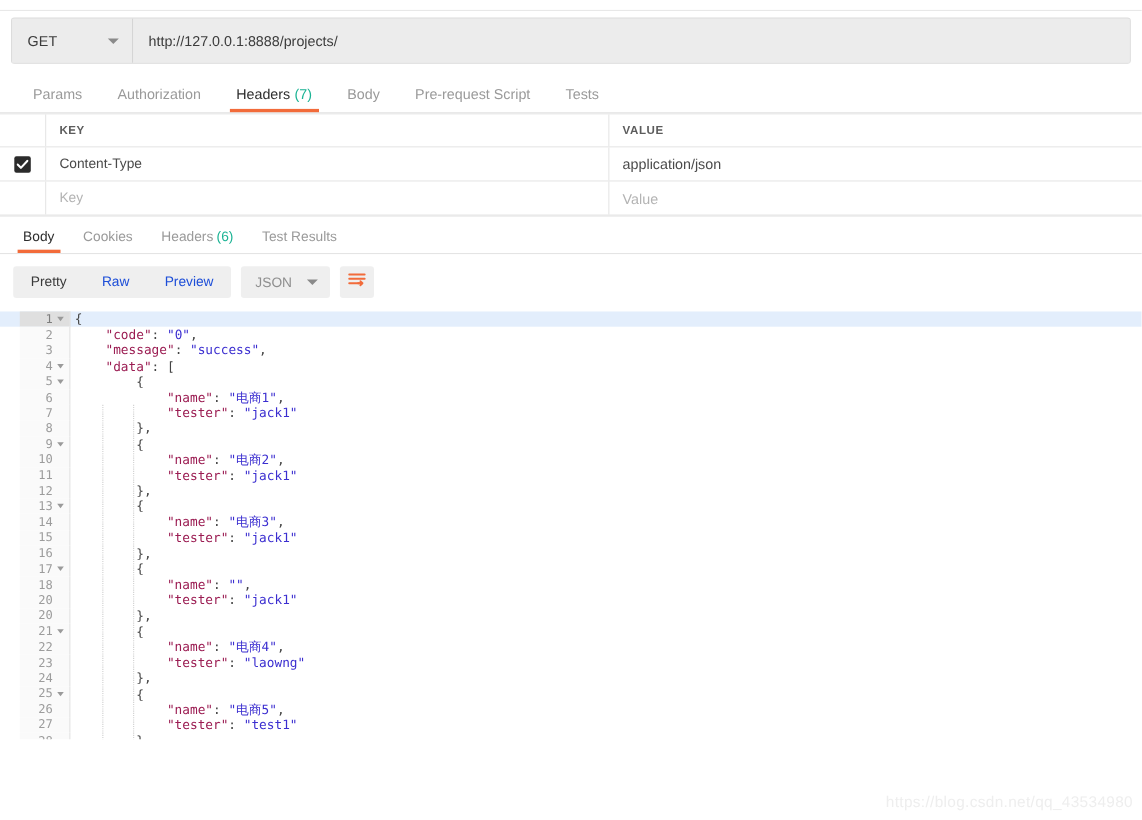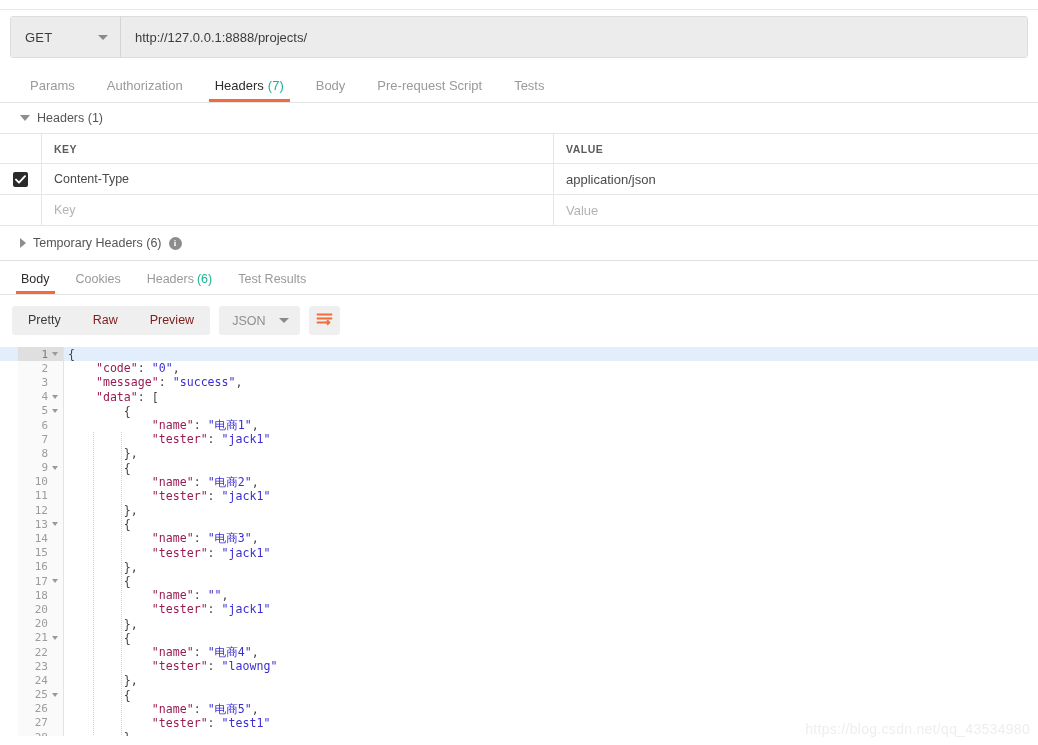--- a/index.html
+++ b/index.html
@@ -132,21 +132,21 @@
   .resp-tab.active { color: #2d2d2d; }
   .resp-tab .cnt { color: #1bb394; margin-left: 3px; }
   .resp-tab.active::after {
     content: ""; position: absolute; left: 8px; right: 8px; bottom: 0;
     height: 3px; background: #f26b3a;
   }
 
   
   .resp-toolbar { display: flex; align-items: center; gap: 9px; padding: 11px 0 11px 12px; }
   .segmented { display: flex; background: #efefef; border-radius: 3px; height: 29px; }
-  .seg { padding: 0 16px; font-size: 12.5px; color: #7f1d1d; cursor: pointer; line-height: 29px; }
+  .seg { padding: 0 16px; font-size: 12.5px; color: #1d4ed8; cursor: pointer; line-height: 29px; }
   .seg.active { color: #3a3a3a; }
   .fmt-select {
     display: flex; align-items: center; gap: 14px;
     height: 29px; padding: 0 11px 0 13px;
     background: #efefef; border-radius: 3px; cursor: pointer;
   }
   .fmt-label { font-size: 12.5px; color: #8f8f8f; }
   .wrap-btn {
     width: 31px; height: 29px; background: #efefef; border-radius: 3px;
     display: flex; align-items: center; justify-content: center; cursor: pointer;
@@ -240,24 +240,20 @@
       <span>Body</span>
     </div>
     <div class="req-tab">
       <span>Pre-request Script</span>
     </div>
     <div class="req-tab">
       <span>Tests</span>
     </div>
   </div>
 
-  <div class="hdr-section-bar">
-    <span class="tri-dn"></span>
-    <span>Headers (1)</span>
-  </div>
 
   <div class="kv-table">
     <div class="kv-row head">
       <div class="kv-check"></div>
       <div class="kv-key">KEY</div>
       <div class="kv-val">VALUE</div>
     </div>
     <div class="kv-row">
       <div class="kv-check">
         <span class="cbx">
@@ -277,25 +273,20 @@
       <div class="kv-check"></div>
       <div class="kv-key">
         <span>Key</span>
       </div>
       <div class="kv-val">
         <span>Value</span>
       </div>
     </div>
   </div>
 
-  <div class="hdr-section-bar" style="height:34px;">
-    <span class="tri-rt"></span>
-    <span>Temporary Headers (6)</span>
-    <span class="info-dot">i</span>
-  </div>
 
   <div class="thick-sep"></div>
 
   <div class="resp-tabs">
     <div class="resp-tab active">
       <span>Body</span>
     </div>
     <div class="resp-tab">
       <span>Cookies</span>
     </div>

